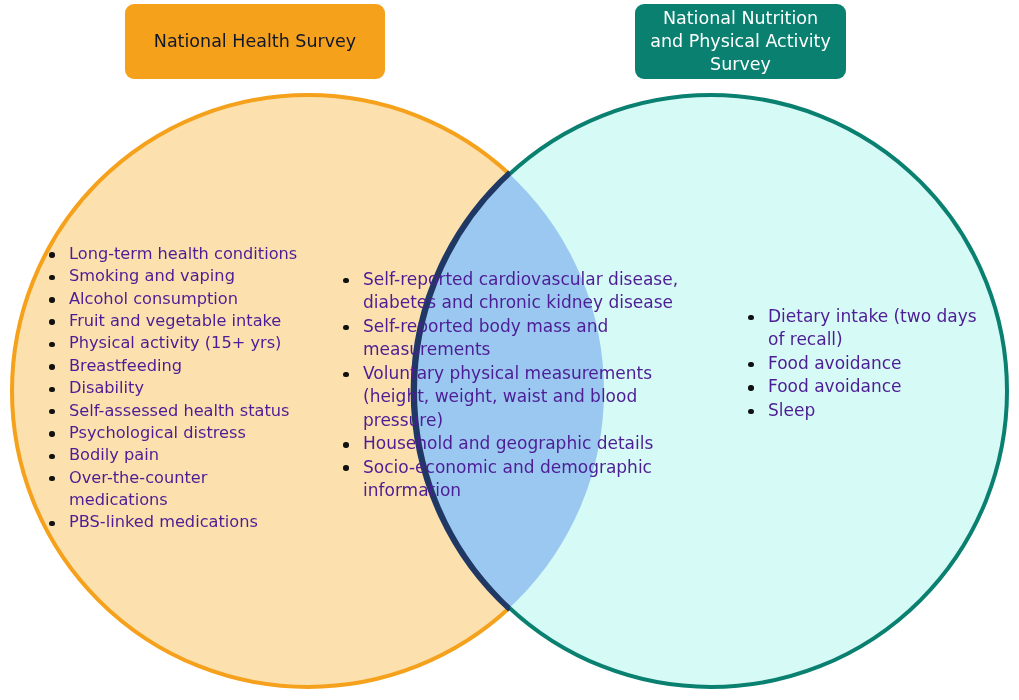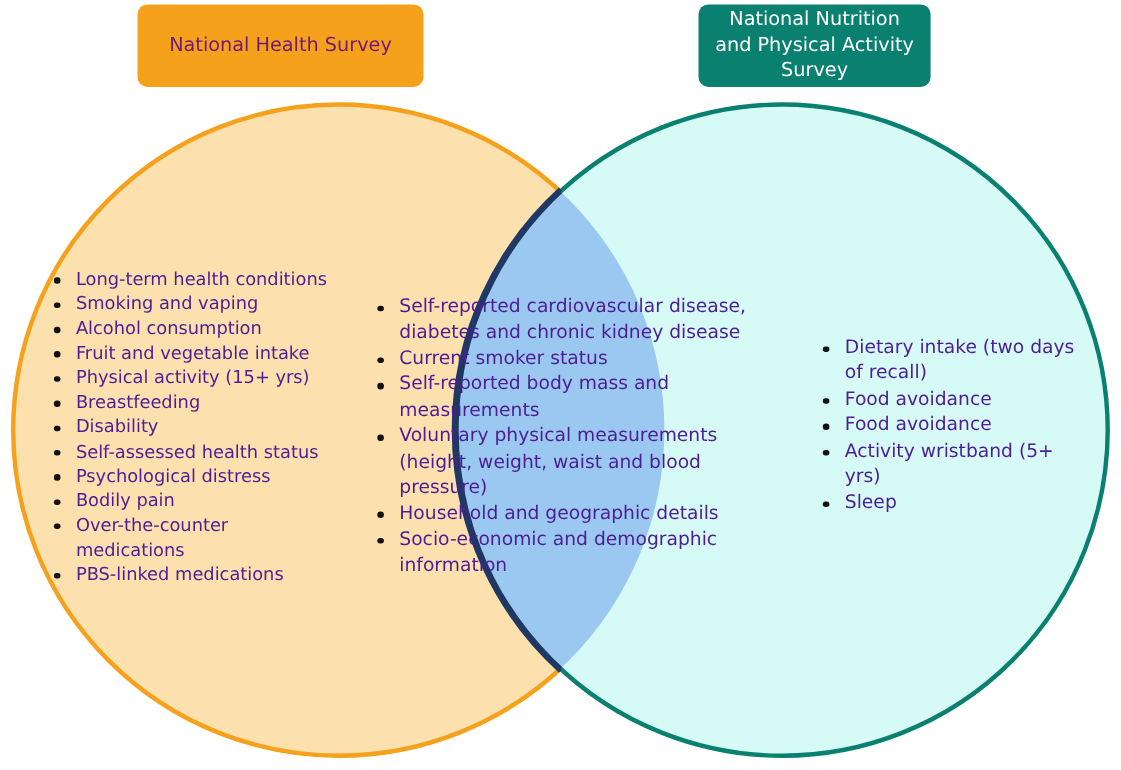--- a/index.html
+++ b/index.html
@@ -36,21 +36,21 @@
     padding: 4px 10px;
     box-sizing: border-box;
     z-index: 5;
   }
   #header-left {
     left: 125px;
     top: 4px;
     width: 260px;
     height: 75px;
     background: #F5A11B;
-    color: #701a75;
+    color: #0f172a;
   }
   #header-right {
     left: 635px;
     top: 4px;
     width: 211px;
     height: 75px;
     background: #0A8070;
     color: #ffffff;
   }
 
@@ -145,29 +145,27 @@
     <li>Psychological distress</li>
     <li>Bodily pain</li>
     <li>Over-the-counter medications</li>
     <li>PBS-linked medications</li>
   </ul>
 </div>
 
 <div class="list-block" id="list-center">
   <ul class="bullets">
     <li>Self-reported cardiovascular disease, diabetes and chronic kidney disease</li>
-    <li>Current smoker status</li>
     <li>Self-reported body mass and measurements</li>
     <li>Voluntary physical measurements (height, weight, waist and blood pressure)</li>
     <li>Household and geographic details</li>
     <li>Socio-economic and demographic information</li>
   </ul>
 </div>
 
 <div class="list-block" id="list-right">
   <ul class="bullets">
     <li>Dietary intake (two days of recall)</li>
     <li>Food avoidance</li>
     <li>Food avoidance</li>
-    <li>Activity wristband (5+ yrs)</li>
     <li>Sleep</li>
   </ul>
 </div>
 
 </body></html>

